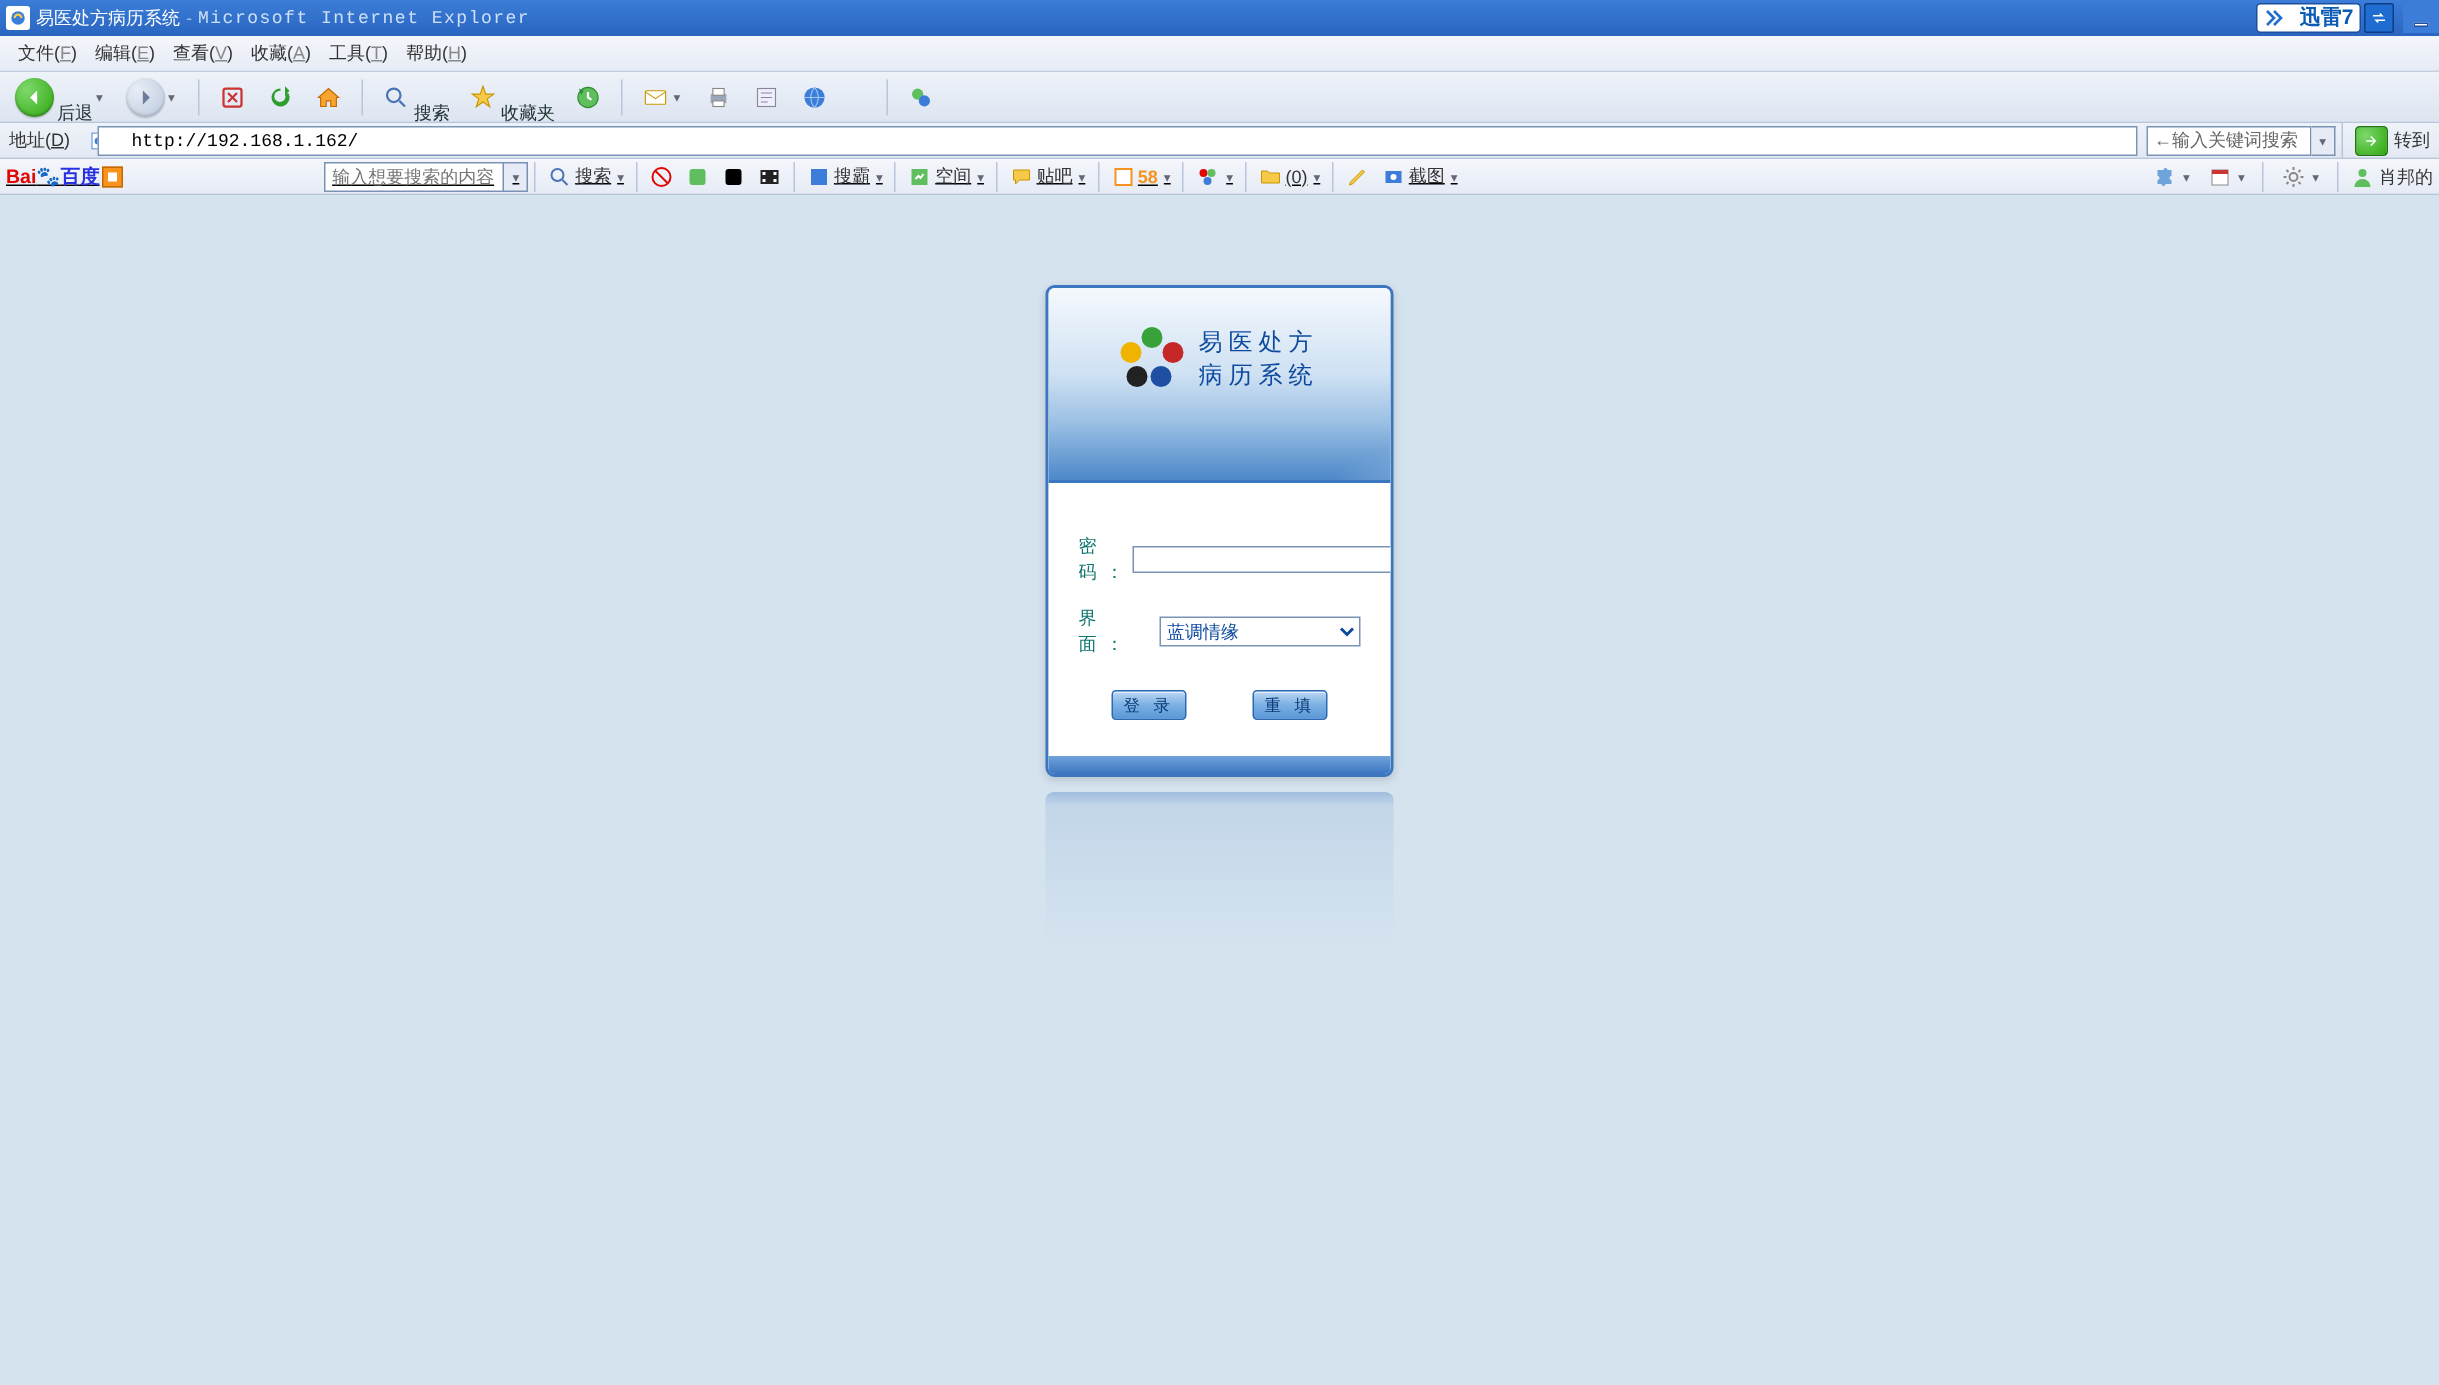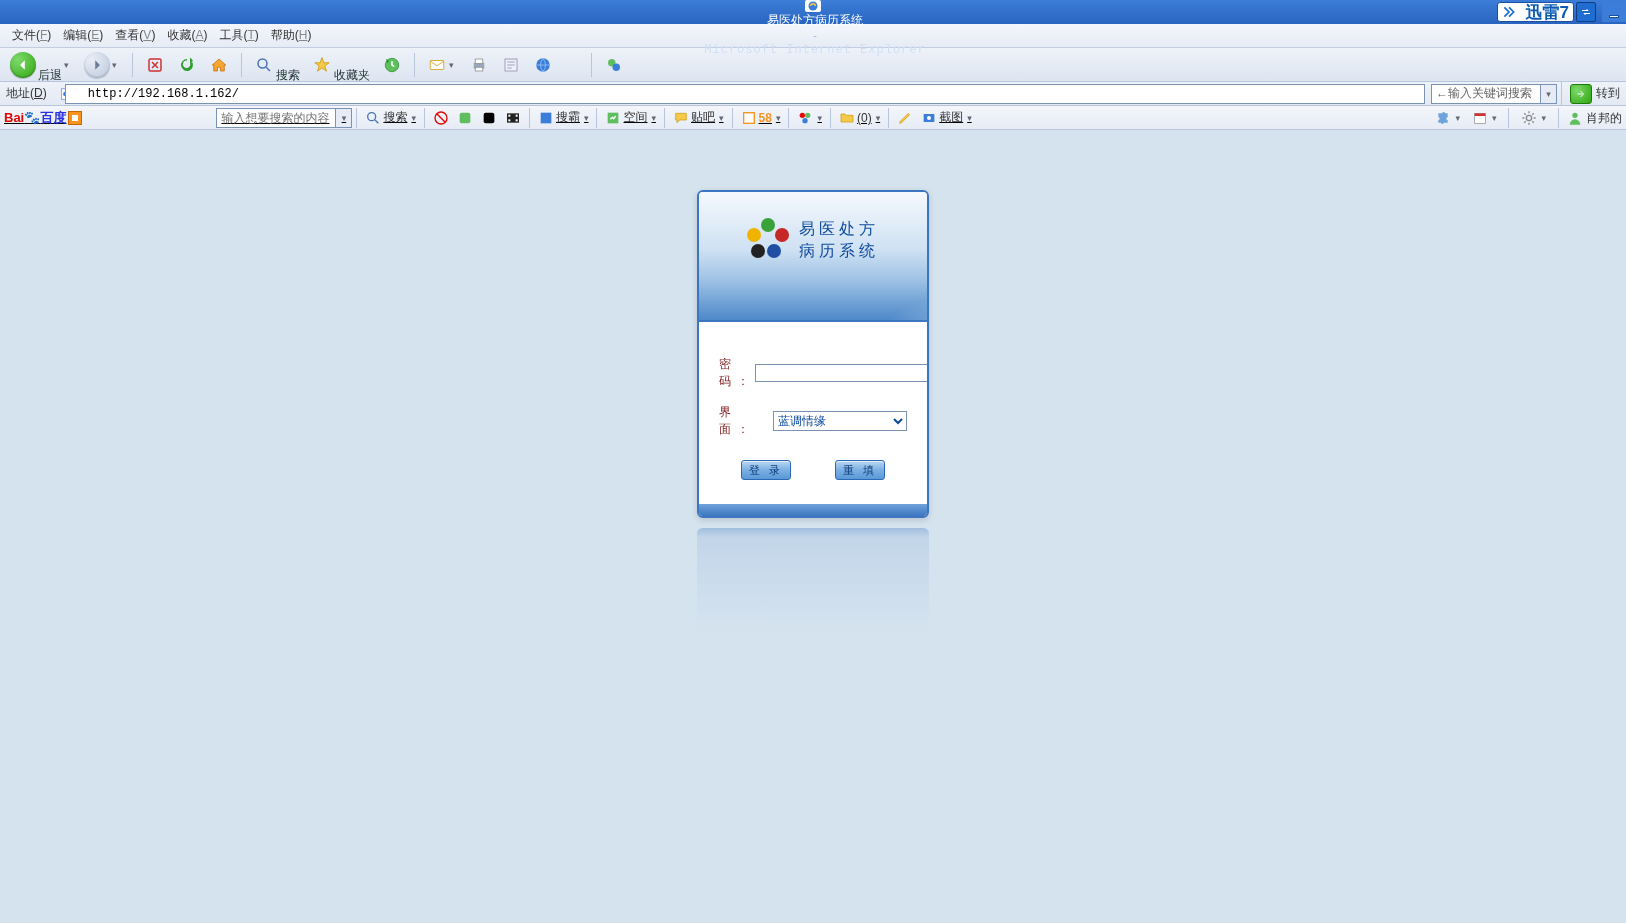--- a/index.html
+++ b/index.html
@@ -1,28 +1,28 @@
 <!DOCTYPE html>
 <html><head>
 <meta charset="utf-8">
 <style>
 * { margin: 0; padding: 0; box-sizing: border-box; font-family: "Microsoft YaHei", Tahoma, Arial, sans-serif; }
 body { width: 1626px; height: 923px; overflow: hidden; background: #fff; }
 
 
-.titlebar { height: 24px; background: linear-gradient(to bottom, #3b7dd8 0%, #2965c0 100%); display: flex; align-items: center; color: #fff; font-size: 12px; padding-left: 4px; position: relative; flex-direction: column; }
+.titlebar { height: 24px; background: linear-gradient(to bottom, #3b7dd8 0%, #2965c0 100%); display: flex; align-items: center; color: #fff; font-size: 12px; padding-left: 4px; position: relative; }
 .titlebar .ie-icon { width: 16px; height: 16px; display: inline-flex; align-items: center; justify-content: center; margin-right: 4px; background: #fff; border-radius: 2px; }
 .titlebar .ie-icon svg { width: 12px; height: 12px; }
 .titlebar .title-text { color: #fff; }
 .titlebar .title-sep { color: #9fc2ec; margin: 0 4px; }
 .titlebar .title-suffix { color: #cfe0f6; font-family: "Courier New", monospace; letter-spacing: 1px; }
 .titlebar .right-controls { position: absolute; right: 0; top: 0; height: 24px; display: flex; align-items: center; }
 .titlebar .xunlei { display: flex; align-items: center; background: #fff; border: 1px solid #1d4f9e; border-radius: 3px; height: 20px; padding: 0 4px; margin-right: 2px; }
 .titlebar .xunlei svg { width: 14px; height: 14px; }
-.titlebar .xunlei span { color: #0b5bb5; font-weight: bold; font-size: 17px; margin-left: 10px; }
+.titlebar .xunlei span { color: #0b5bb5; font-weight: bold; font-size: 14px; margin-left: 10px; }
 .titlebar .xunlei-blue { width: 20px; height: 20px; background: #1f6dd0; display: flex; align-items: center; justify-content: center; border: 1px solid #0d3d86; border-radius: 2px; margin-right: 6px; }
 .titlebar .xunlei-blue svg { width: 12px; height: 12px; fill: #fff; }
 .titlebar .min-btn { width: 24px; height: 20px; background: #3b7dd8; display: flex; align-items: flex-end; justify-content: center; padding-bottom: 4px; }
 .titlebar .min-btn div { width: 10px; height: 3px; background: #fff; border: 1px solid #1d4f9e; }
 
 
 .menubar { height: 24px; background: linear-gradient(to bottom, #f4f6fb 0%, #e6ebf5 100%); border-bottom: 1px solid #c2cde0; display: flex; align-items: center; padding-left: 6px; font-size: 12px; color: #333; }
 .menubar .menu-item { padding: 2px 6px; cursor: default; }
 .menubar .menu-item .accel { color: #888; text-decoration: underline; }
 
@@ -83,21 +83,21 @@
 .login-header .circs div { position: absolute; width: 14px; height: 14px; border-radius: 50%; }
 .login-header .c-g { background: #3aa23a; top: 0; left: 14px; }
 .login-header .c-r { background: #c62828; top: 10px; left: 28px; }
 .login-header .c-b { background: #1e4fa3; top: 26px; left: 20px; }
 .login-header .c-k { background: #222; top: 26px; left: 4px; }
 .login-header .c-y { background: #f0b400; top: 10px; left: 0; }
 .login-header .title-cn { color: #0d4a9e; font-size: 16px; letter-spacing: 4px; line-height: 22px; font-weight: 500; }
 .login-header::after { content:""; position:absolute; right:0; bottom:0; width:140px; height:60px; background: radial-gradient(ellipse 120px 60px at 120% 120%, rgba(255,255,255,.35), transparent 60%); }
 .login-body { padding: 34px 20px 24px; background: #fff; }
 .login-row { display: flex; align-items: center; margin-bottom: 14px; font-size: 12px; }
-.login-row label { color: #7f1d1d; width: 54px; letter-spacing: 6px; }
+.login-row label { color: #0f766e; width: 54px; letter-spacing: 6px; }
 .login-row input[type=password] { flex: 1; height: 18px; border: 1px solid #7a93b5; background: #fff; }
 .login-row select { flex: 1; height: 20px; border: 1px solid #7a93b5; background: #fff; font-size: 12px; color: #0d4a9e; }
 .login-btns { display: flex; justify-content: space-around; margin-top: 22px; }
 .login-btns button { width: 50px; height: 20px; border: 1px solid #2b68b5; border-radius: 3px; background: linear-gradient(to bottom, #bcd7f2 0%, #7bb0e3 50%, #5a98d6 100%); color: #0b3a78; font-size: 11px; letter-spacing: 3px; cursor: pointer; box-shadow: inset 0 1px 0 rgba(255,255,255,.6); }
 .login-footer { height: 12px; background: linear-gradient(to bottom, #6fa3db, #3d76c0); }
 
 
 .reflection { width: 232px; height: 160px; margin-top: 2px; background: linear-gradient(to bottom, rgba(61,118,192,.25) 0%, rgba(213,227,239,0) 70%); border-radius: 6px; transform: scaleY(.9); opacity: .55; filter: blur(.5px); position: relative; }
 .reflection::before { content:""; position:absolute; top:0; left:0; right:0; height:10px; background: linear-gradient(to bottom, rgba(61,118,192,.5), transparent); border-radius: 6px 6px 0 0; }
 

